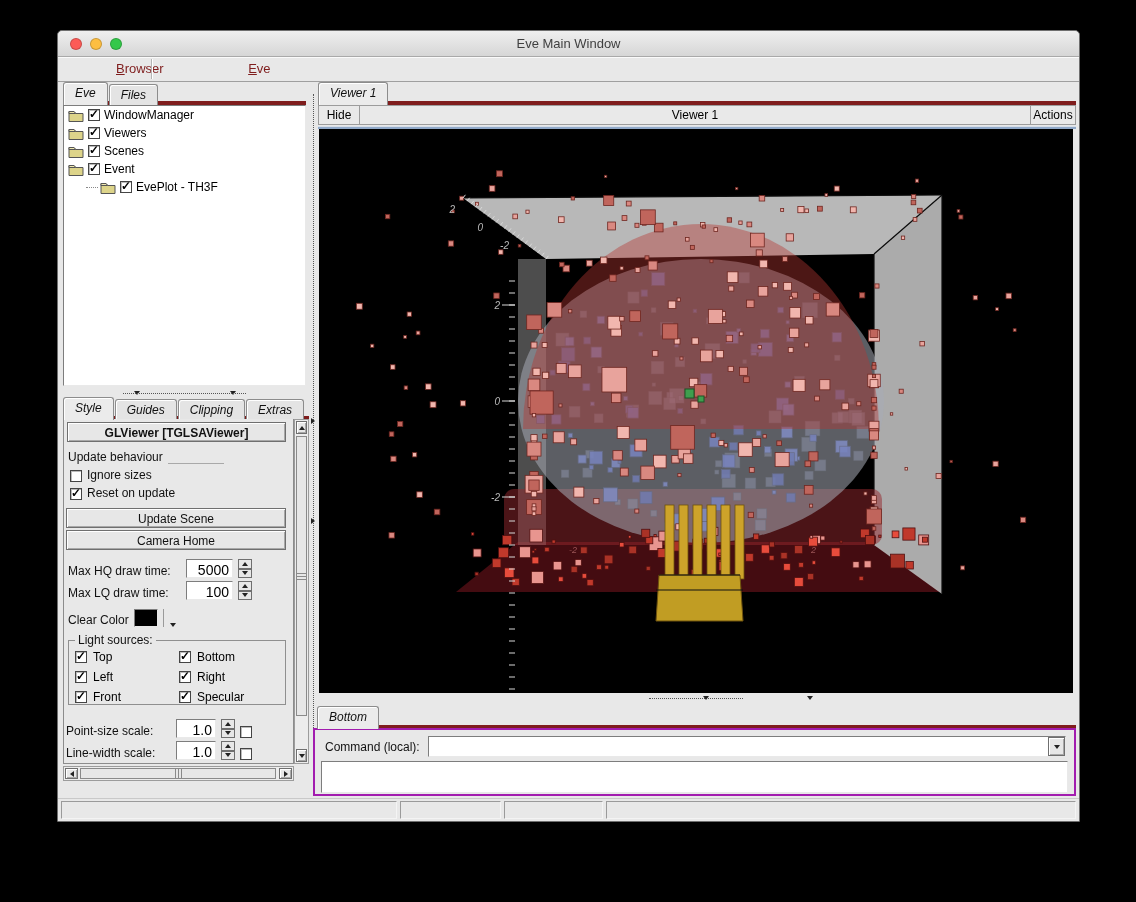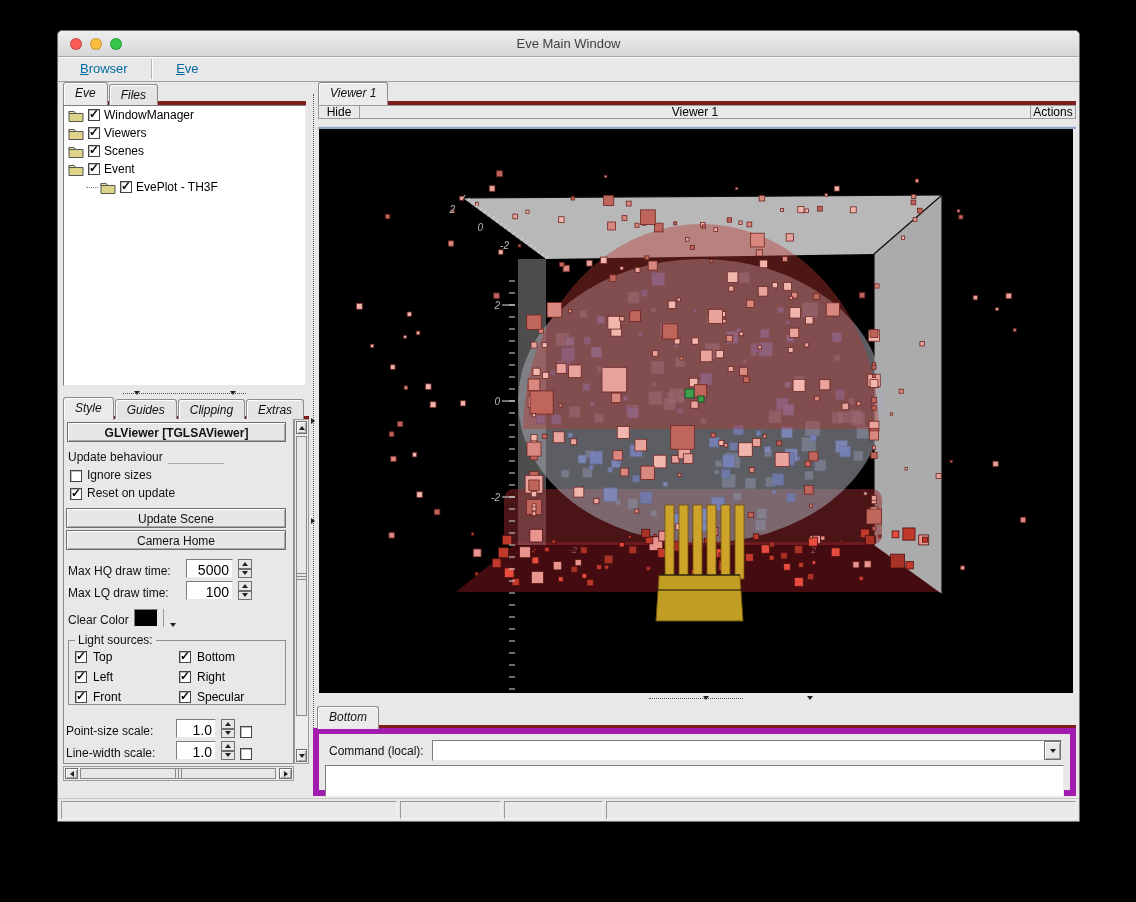--- a/index.html
+++ b/index.html
@@ -8,21 +8,21 @@
   #win{position:absolute;left:57px;top:30px;width:1023px;height:792px;background:#e8e8e8;
        border:1px solid #6f6f6f;border-radius:5px 5px 1px 1px;}
   
   .titlebar{position:absolute;left:0;top:0;right:0;height:26px;
     background:linear-gradient(#efefef,#d6d6d6);border-bottom:1px solid #a9a9a9;border-radius:5px 5px 0 0;}
   .tl{position:absolute;top:7px;width:12px;height:12px;border-radius:50%;border:1px solid rgba(0,0,0,.2);}
   .title-text{position:absolute;left:0;right:0;top:5px;text-align:center;font-size:13px;color:#3f3f3f;}
   
   .menubar{position:absolute;left:0;top:26px;right:0;height:25px;background:#e8e8e8;
     border-bottom:1px solid #9f9f9f;box-shadow:inset 0 1px 0 #fafafa;}
-  .menu-item{display:inline-block;padding:4px 22px 3px;font-size:13px;color:#0369a1;}
+  .menu-item{display:inline-block;padding:4px 22px 3px;font-size:13px;color:#7f1d1d;margin-left:36px;}
   .menu-frame-end{position:absolute;left:93px;top:2px;bottom:2px;width:1px;background:#b5b5b5;box-shadow:1px 0 0 #fff;}
   
   .tabrow{position:absolute;height:23px;border-bottom:4px solid #7f1d1d;font-style:italic;}
   .tab{position:relative;display:inline-block;vertical-align:bottom;margin-right:1px;padding:3px 11px 3px;
     font-size:12px;color:#111;background:#e4e4e4;border:1px solid #8c8c8c;border-bottom:none;
     border-radius:3px 3px 0 0;box-shadow:inset 1px 1px 0 #fff;}
   .tab.active{background:#ebebeb;padding-bottom:5px;z-index:3;}
   .btn{background:#e7e7e7;border:1px solid #6f6f6f;box-shadow:inset 1px 1px 0 #fff,inset -1px -1px 0 #a8a8a8;
     font-size:12px;color:#111;text-align:center;cursor:default;}
   .sunken{background:#fff;border:1px solid;border-color:#7d7d7d #e9e9e9 #e9e9e9 #7d7d7d;}
@@ -68,33 +68,33 @@
     display:flex;align-items:center;justify-content:center;}
   .grip-h{width:9px;height:7px;background:repeating-linear-gradient(0deg,#8a8a8a 0 1px,transparent 1px 3px);}
   .grip-v{width:7px;height:9px;background:repeating-linear-gradient(90deg,#8a8a8a 0 1px,transparent 1px 3px);}
   .hscroll{position:absolute;left:0px;top:369px;width:231px;height:15px;background:#ececec;border:1px solid #9c9c9c;}
   .hscroll .la{position:absolute;top:1px;bottom:1px;left:1px;width:13px;display:flex;align-items:center;justify-content:center;}
   .hscroll .ra{position:absolute;top:1px;bottom:1px;right:1px;width:13px;display:flex;align-items:center;justify-content:center;}
   .hscroll .thumb{position:absolute;top:1px;bottom:1px;left:16px;width:196px;background:#e7e7e7;border:1px solid #8a8a8a;
     display:flex;align-items:center;justify-content:center;}
   
   #viewer-tabrow{left:260px;top:51px;width:758px;}
-  #viewer-toolbar{position:absolute;left:260px;top:74px;width:758px;height:14px;background:#701a75;
+  #viewer-toolbar{position:absolute;left:260px;top:74px;width:758px;height:20px;background:#701a75;
     border:1px solid #9c9c9c;display:flex;align-items:stretch;}
   #viewer-toolbar .mid{flex:1;border-left:1px solid #9c9c9c;border-right:1px solid #9c9c9c;
     display:flex;align-items:center;justify-content:center;font-size:12px;background:#e9e9e9;}
   #viewer-toolbar .side{width:40px;display:flex;align-items:center;justify-content:center;font-size:12px;background:#e9e9e9;}
   #gl-frame-line{position:absolute;left:260px;top:95px;width:758px;height:3px;background:#8fa8c8;border-top:1px solid #d7dee8;}
   #viewport{position:absolute;left:261px;top:98px;width:754px;height:564px;background:#000;overflow:hidden;}
   .vsplit2{position:absolute;left:261px;top:664px;width:754px;height:8px;}
   .vsplit2:before{content:"";position:absolute;left:330px;right:330px;top:3px;border-top:1px dotted #555;}
   .vsplit2 .tri-down{position:absolute;top:1px;}
   
   #cmd-tabrow{left:259px;top:675px;width:759px;}
-  #cmd-panel{position:absolute;left:255px;top:697px;width:763px;height:68px;border:6px solid #a21caf;background:#e8e8e8;}
+  #cmd-panel{position:absolute;left:255px;top:697px;width:763px;height:68px;border:2px solid #a21caf;background:#e8e8e8;}
   #cmd-row{position:absolute;left:10px;top:6px;right:8px;height:21px;display:flex;align-items:center;gap:8px;}
   #cmd-combo{flex:1;height:21px;position:relative;}
   #cmd-combo input{position:absolute;inset:0;border:1px solid;border-color:#7d7d7d #e9e9e9 #e9e9e9 #7d7d7d;
     background:#fff;font-size:12px;padding:0 20px 0 4px;outline:none;width:100%;height:100%;}
   #cmd-combo .drop{position:absolute;right:1px;top:1px;bottom:1px;width:17px;display:flex;align-items:center;justify-content:center;}
   #cmd-output{position:absolute;left:6px;top:31px;right:6px;height:32px;background:#fff;
     border:1px solid;border-color:#7d7d7d #e9e9e9 #e9e9e9 #7d7d7d;}
   
   #statusbar{position:absolute;left:0;right:0;top:767px;height:23px;background:#e8e8e8;display:flex;gap:3px;
     padding:2px 3px;border-top:1px solid #c9c9c9;}

